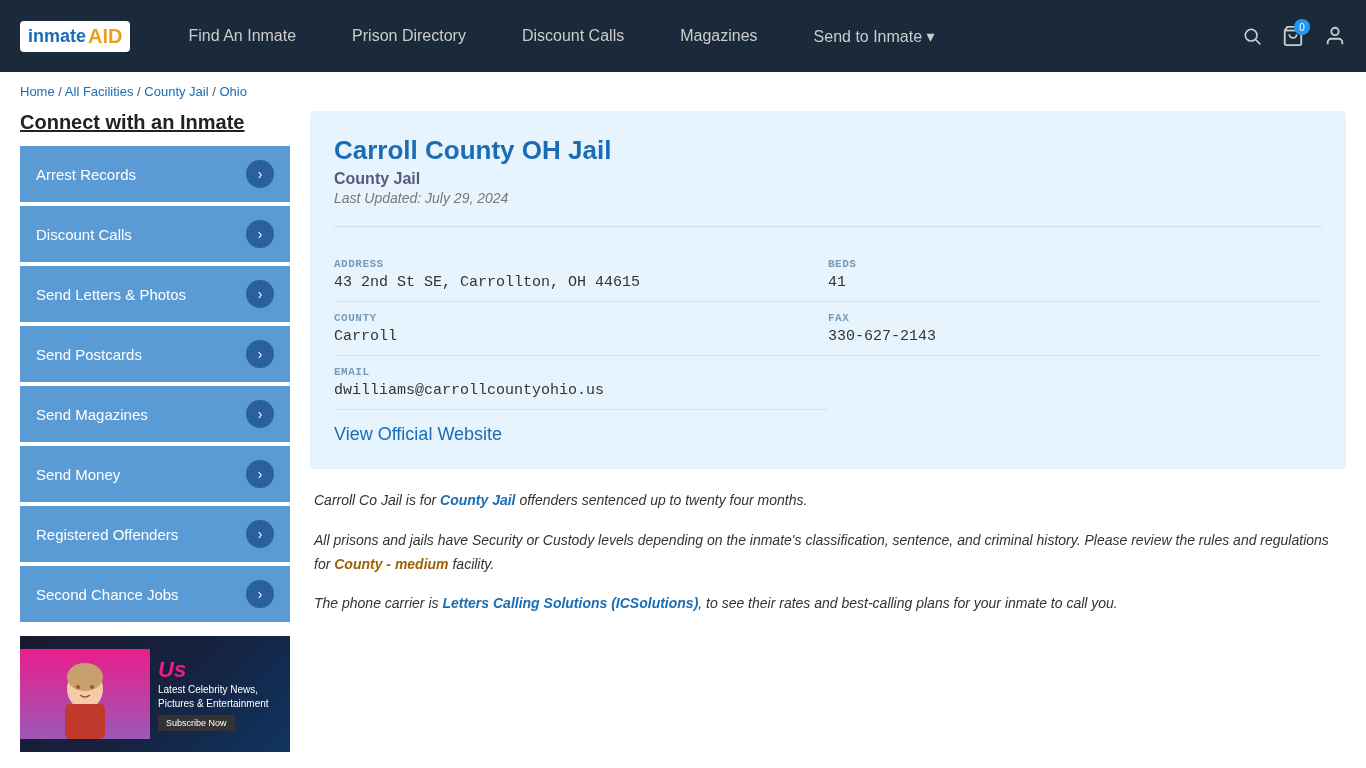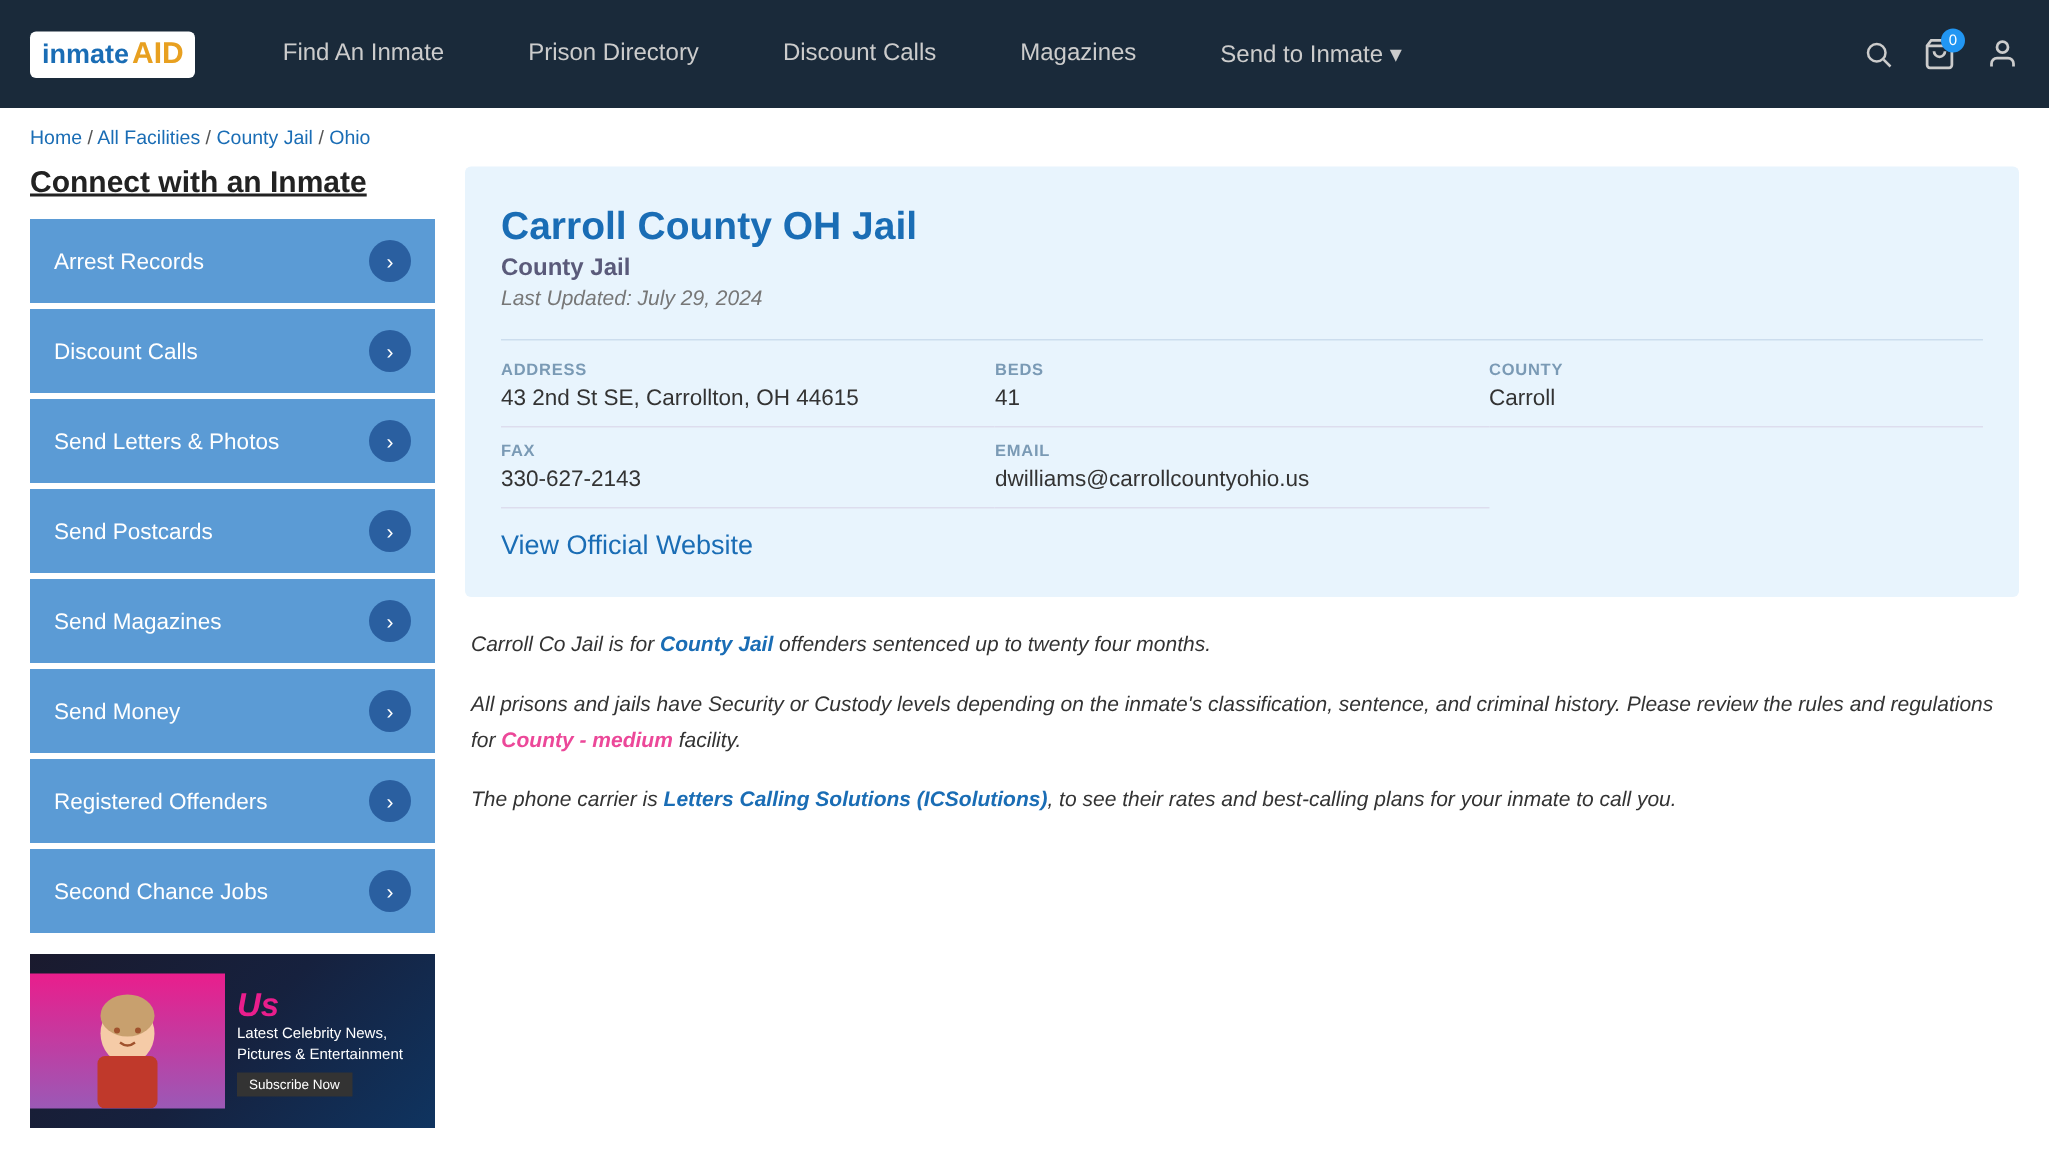--- a/index.html
+++ b/index.html
@@ -203,24 +203,25 @@
       margin-bottom: 2px;
     }
     .facility-updated {
       font-size: 14px;
       color: #777;
       font-style: italic;
       margin-bottom: 20px;
     }
     .facility-details {
       display: grid;
-      grid-template-columns: 1fr 1fr 1fr;
+      grid-template-columns: 1fr 1fr;
       gap: 0;
       border-top: 1px solid #cde;
-      padding-top: 4px;
+      padding-top: 21px;
+      font-family: Liberation Mono, monospace;
     }
     .detail-item {
       padding: 10px 0;
       border-bottom: 1px solid #dde;
     }
     .detail-label {
       font-size: 11px;
       font-weight: bold;
       color: #7a9ab5;
       text-transform: uppercase;
@@ -248,21 +249,21 @@
       margin-bottom: 16px;
       font-size: 14px;
       font-style: italic;
       color: #333;
     }
     .desc-link {
       color: #1a6db5;
       font-weight: bold;
       text-decoration: none;
     }
-    .desc-link.orange { color: #ec4899; }
+    .desc-link.orange { color: #a16207; }
   </style>
 </head>
 <body>
 
 <nav>
   <div class="nav-logo">
     <div class="nav-logo-box">
       <span class="inmate">inmate</span>
       <span class="aid">AID</span>
     </div>

